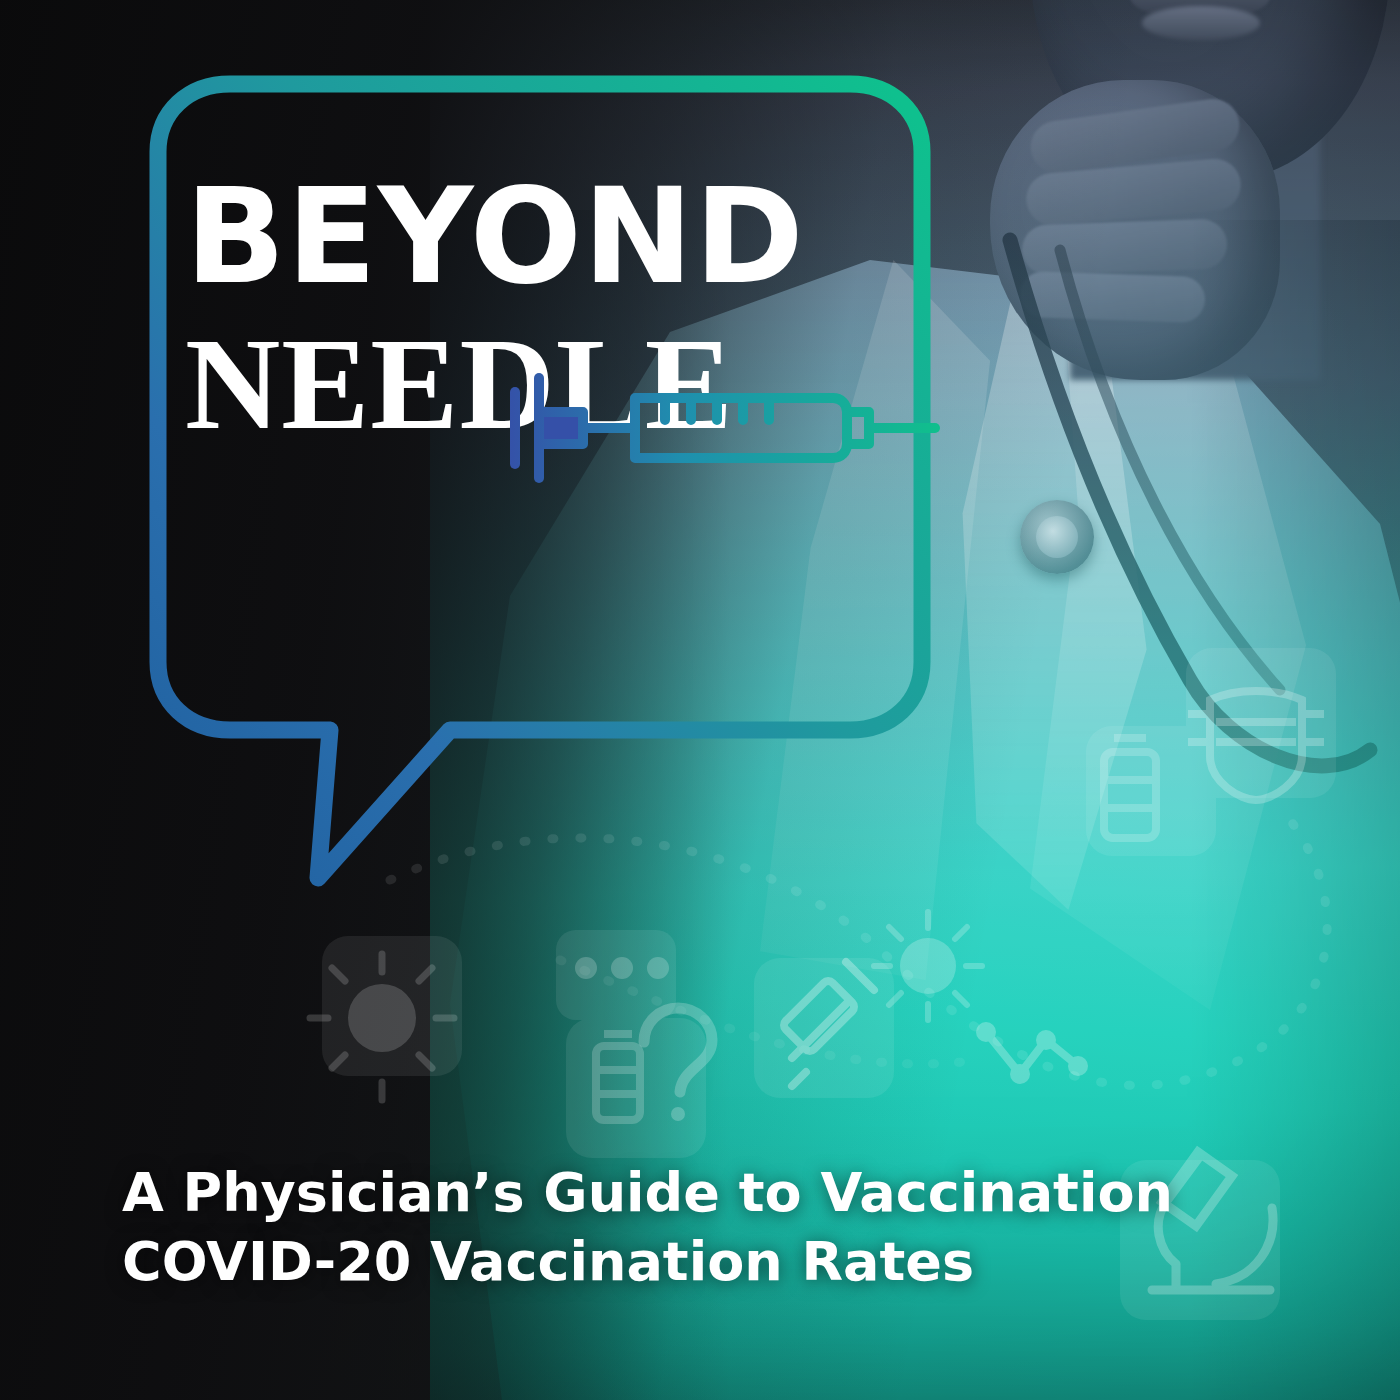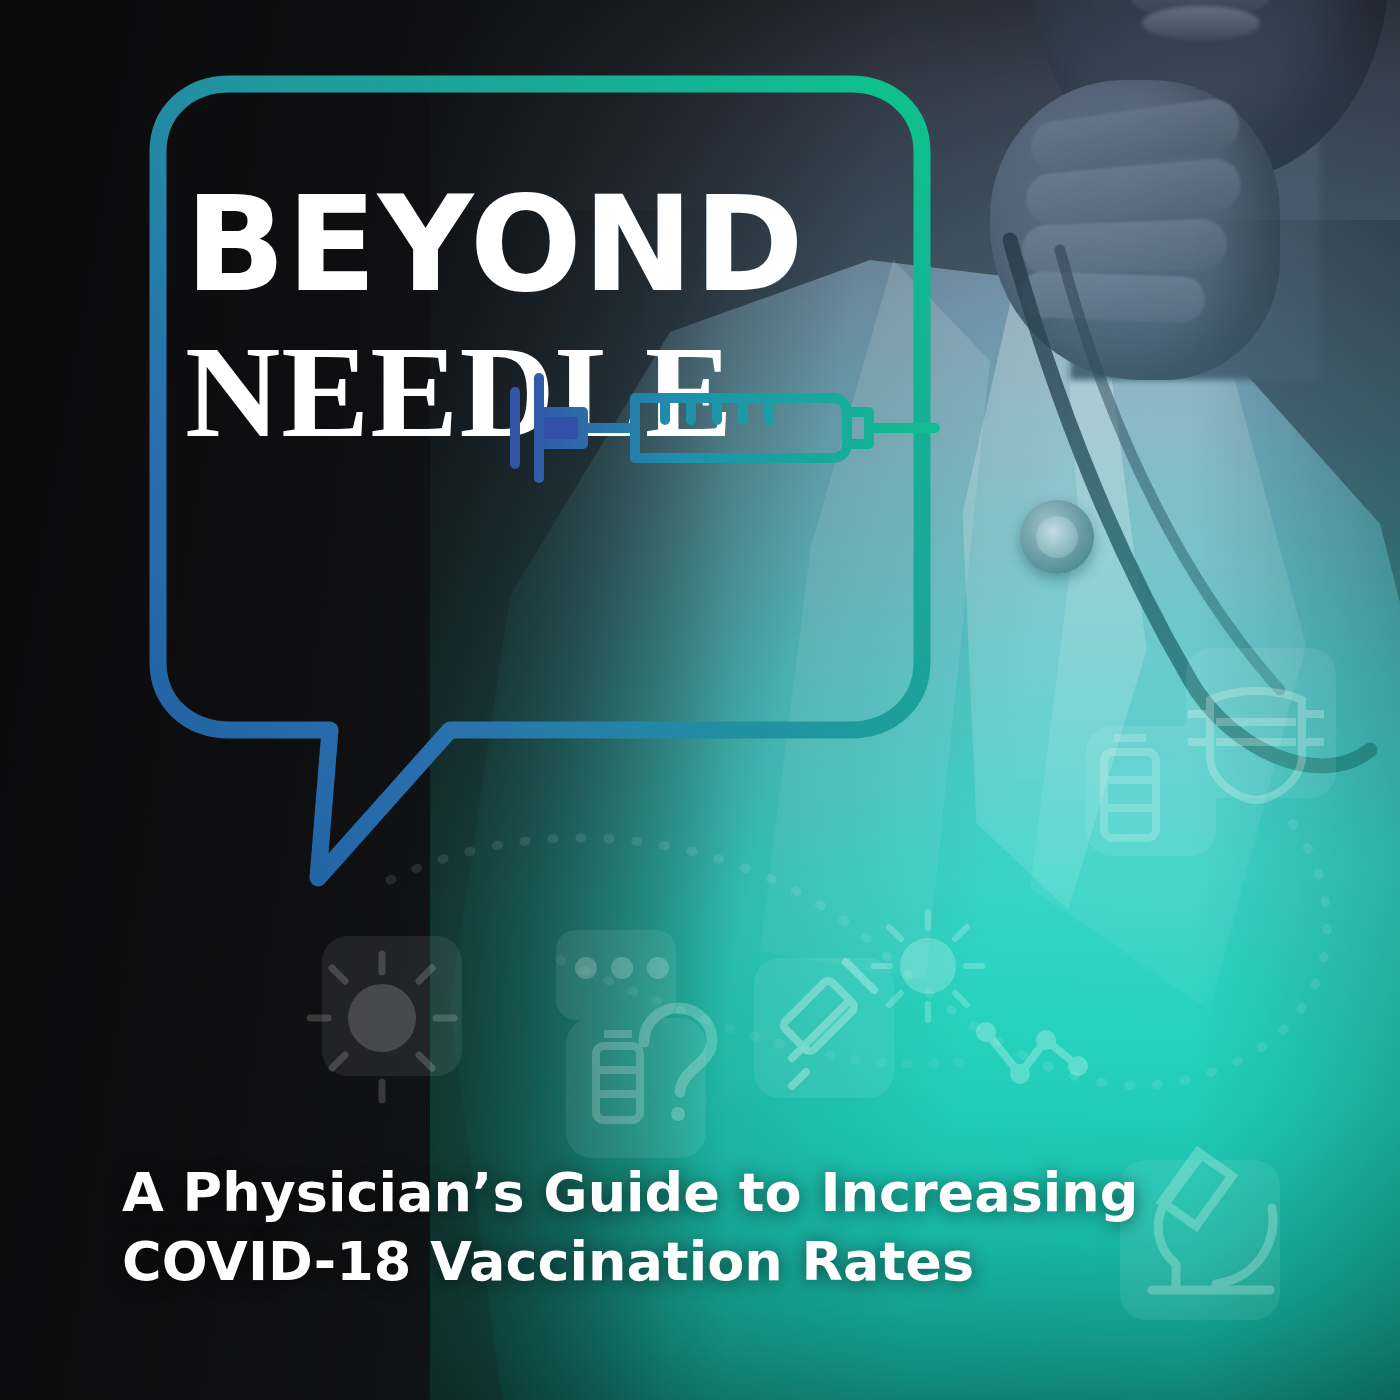--- a/index.html
+++ b/index.html
@@ -182,21 +182,21 @@
     left: 80px;
     top: 62px;
     width: 880px;
     height: 840px;
   }
   .bubble-wrap svg { display: block; }
 
   .logo-text {
     position: absolute;
     left: 185px;
-    top: 180px;
+    top: 172px;
     width: 700px;
   }
   .logo-line {
     color: #ffffff;
     font-weight: 700;
     font-family: "DejaVu Sans", sans-serif;
     letter-spacing: -1px;
     line-height: 0.97;
     font-size: 128px;
     text-transform: uppercase;
@@ -382,17 +382,17 @@
         <path d="M78 60h52"></path>
         <path d="M130 30h198c8 0 14 6 14 14v32c0 8-6 14-14 14H130z"></path>
         <path d="M160 30v22M186 30v22M212 30v22M238 30v22M264 30v22"></path>
         <path d="M342 44h22v32h-22z"></path>
         <path d="M364 60h66"></path>
       </g>
     </svg>
   </div>
 
   <div class="subtitle">
-    <div>A Physician’s Guide to Increasing</div>
-    <div>COVID-18 Vaccination Rates</div>
+    <div>A Physician’s Guide to Vaccination</div>
+    <div>COVID-20 Vaccination Rates</div>
   </div>
 
 </div>
 
 </body></html>

